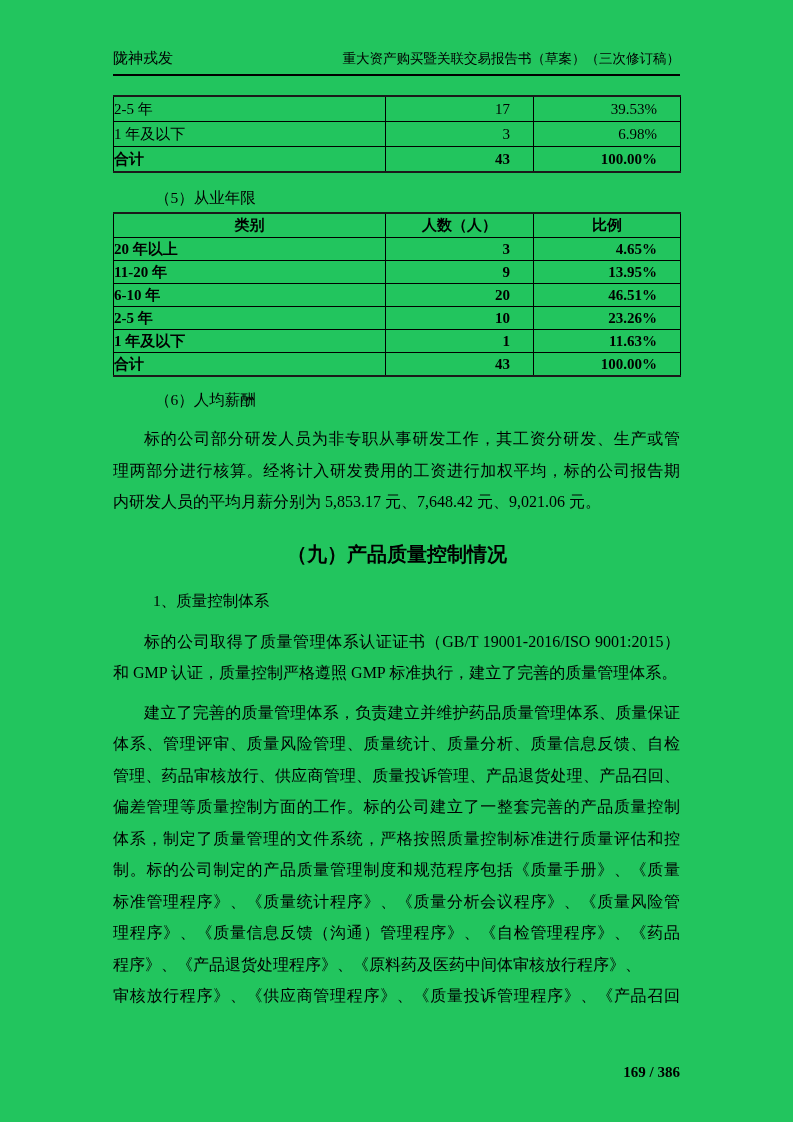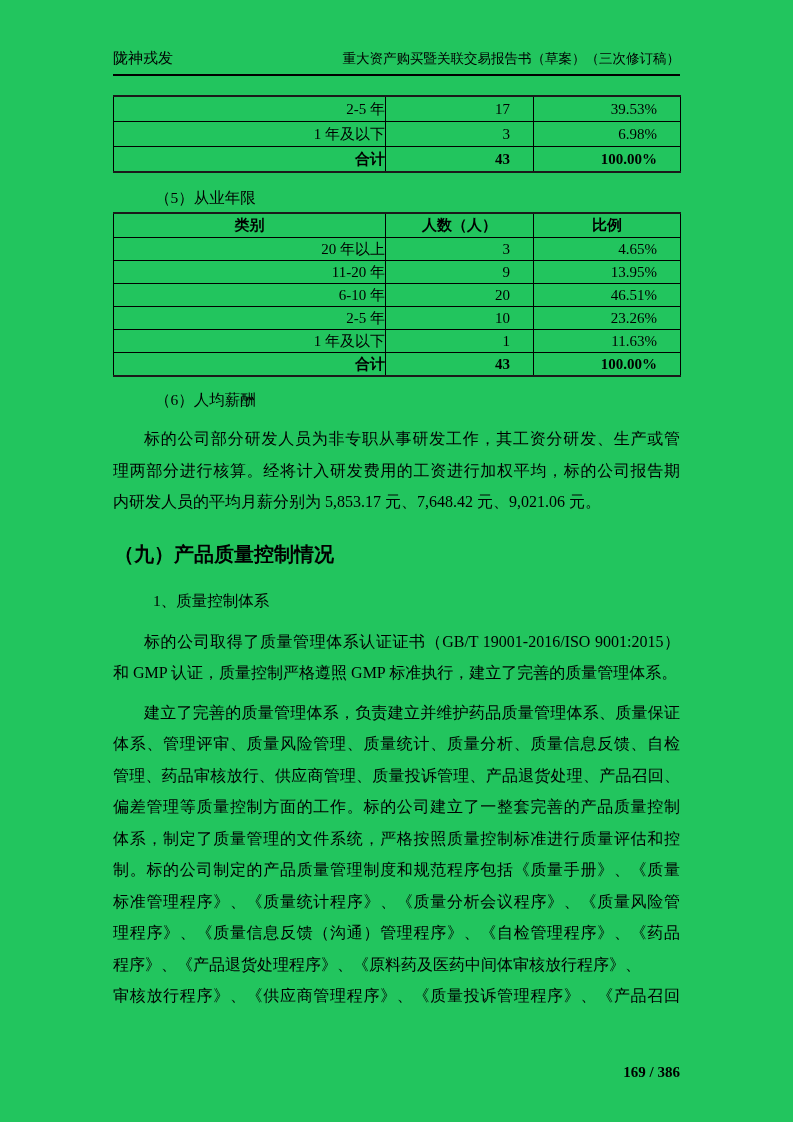--- a/index.html
+++ b/index.html
@@ -12,40 +12,40 @@
   .header { display:flex; justify-content:space-between; align-items:flex-end;
             padding-top:48px; padding-bottom:6px; border-bottom:2px solid #000; }
   .header .hl { font-size:15px; line-height:20px; }
   .header .hr { font-size:13.5px; line-height:19px;text-align:right; }
 
   table.tbl { border-collapse:collapse; width:567px; table-layout:fixed;
               border-top:2.5px solid #1a1a1a; border-bottom:2.5px solid #1a1a1a;
               font-size:15px; }
   .tbl td { border:1px solid #000; padding:0; overflow:hidden; }
   .t1 td { height:24px; }
-  .t2 td { height:22px; }
+  .t2 td { height:22px;font-weight:bold; }
   .t2 tr.hd td { height:23px; font-weight:bold; text-align:center; }
-  td.c { text-align:right;margin-top:36px; }
+  td.c { text-align:left;margin-top:36px; }
   td.r { text-align:right; padding-right:23px; }
   tr.b td { font-weight:bold; }
 
   .t1 { margin-top:19px; }
   .h5 { margin:14px 0 0 42px; font-size:15.5px; line-height:21px; }
   .t2 { margin-top:4px; }
   .h6 { margin:12px 0 0 42px; font-size:15.5px; line-height:21px; }
 
   .para { font-size:16px; }
   .para .tl { line-height:31.5px; height:31.5px; text-align:justify;
               text-align-last:justify; overflow:hidden; }
   .tl.ind { text-indent:31px; }
   .tl.last { text-align-last:left; }
   .para1 { margin-top:13px; }
   .h9 { margin-top:22px; padding-left:1px;
         font-family:"Liberation Sans","DejaVu Sans",sans-serif;
-        font-weight:bold; font-size:20px; line-height:28px; }
+        font-weight:bold; font-size:20px; line-height:28px;text-align:center; }
   .sub { margin-top:22px; margin-left:40px; font-size:15.5px; line-height:21px; }
   .para2 { margin-top:15px; }
   .para3 { margin-top:8px; }
 
   .footer { position:absolute; top:1064px; right:113px;
             font-size:15px; font-weight:bold; }
 </style>
 </head>
 <body>
 

